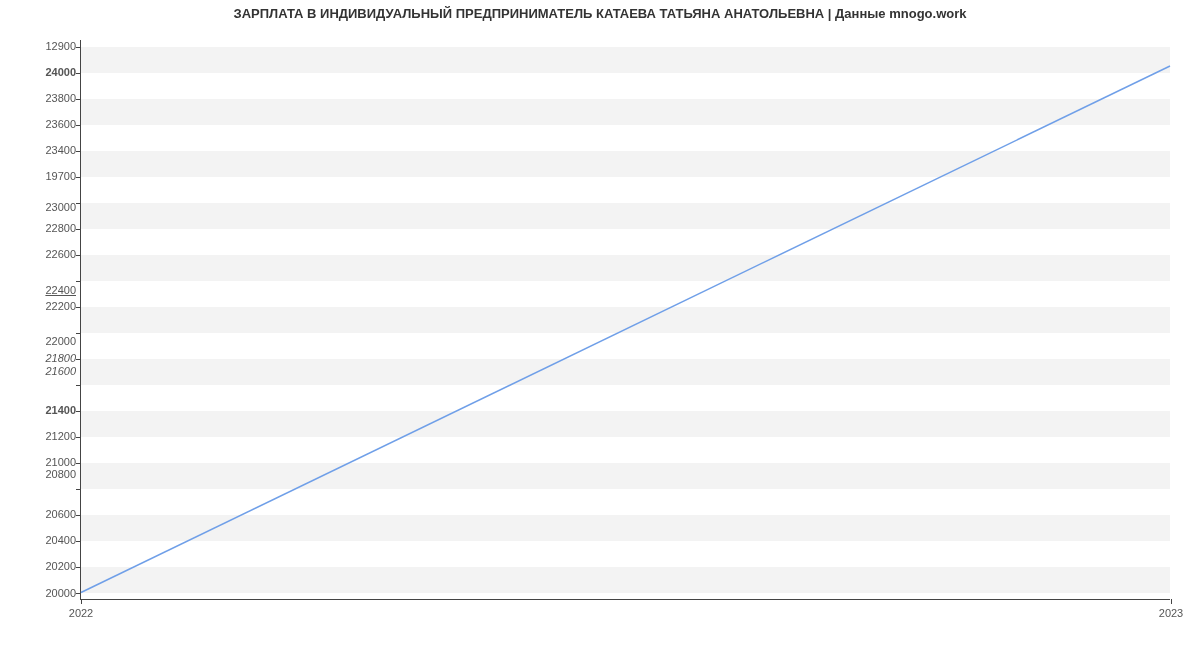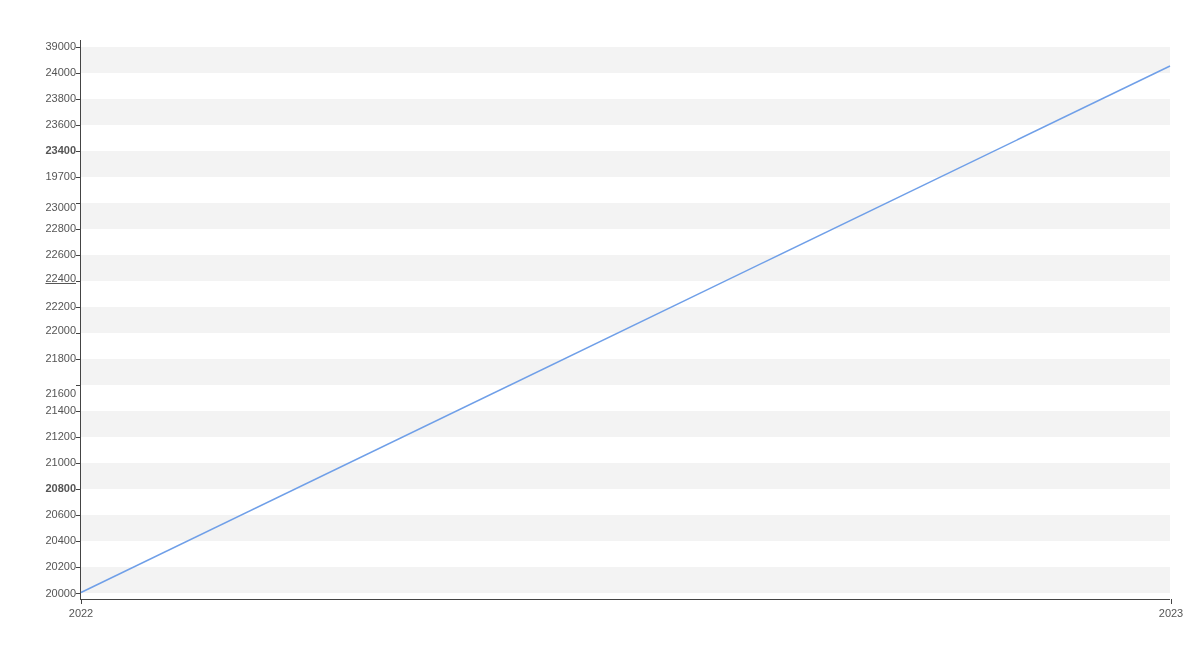--- a/index.html
+++ b/index.html
@@ -73,20 +73,21 @@
     position: absolute;
     left: 0; top: 0;
     width: 100%; height: 100%;
     overflow: visible;
   }
 </style>
 </head>
 <body>
 
 <div class="chart-wrap">
+  <div class="title">ЗАРПЛАТА В ИНДИВИДУАЛЬНЫЙ ПРЕДПРИНИМАТЕЛЬ КАТАЕВА ТАТЬЯНА АНАТОЛЬЕВНА | Данные mnogo.work</div>
   <div class="plot-area" id="plot">
       <div class="grid-band" style="top: 6.51163px; height: 26.0465px;"></div>
       <div class="grid-band" style="top: 58.6047px; height: 26.0465px;"></div>
       <div class="grid-band" style="top: 110.698px; height: 26.0465px;"></div>
       <div class="grid-band" style="top: 162.791px; height: 26.0465px;"></div>
       <div class="grid-band" style="top: 214.884px; height: 26.0465px;"></div>
       <div class="grid-band" style="top: 266.977px; height: 26.0465px;"></div>
       <div class="grid-band" style="top: 319.07px; height: 26.0465px;"></div>
       <div class="grid-band" style="top: 371.163px; height: 26.0465px;"></div>
       <div class="grid-band" style="top: 423.256px; height: 26.0465px;"></div>
@@ -96,54 +97,54 @@
         <path d="M0 553.4883720930233 L1090 26.046511627906966 " fill="none" stroke="#6f9fe8" stroke-width="1.5"></path>
       </svg>
   <div class="y-tick" style="bottom: 6.51163px;">20000</div>
       <div class="y-tick-mark" style="top: 553.488px;"></div>
       <div class="y-tick" style="bottom: 32.5581px;">20200</div>
       <div class="y-tick-mark" style="top: 527.442px;"></div>
       <div class="y-tick" style="bottom: 58.6047px;">20400</div>
       <div class="y-tick-mark" style="top: 501.395px;"></div>
       <div class="y-tick" style="bottom: 84.6512px;">20600</div>
       <div class="y-tick-mark" style="top: 475.349px;"></div>
-      <div class="y-tick" style="bottom: 111px; font-weight: bold;">20800</div>
+      <div class="y-tick" style="bottom: 125px;">20800</div>
       <div class="y-tick-mark" style="top: 449.302px;"></div>
       <div class="y-tick" style="bottom: 136.744px;">21000</div>
       <div class="y-tick-mark" style="top: 423.256px;"></div>
       <div class="y-tick" style="bottom: 162.791px;">21200</div>
       <div class="y-tick-mark" style="top: 397.209px;"></div>
-      <div class="y-tick" style="bottom: 188.837px;">21400</div>
+      <div class="y-tick" style="bottom: 188.837px; font-weight: bold;">21400</div>
       <div class="y-tick-mark" style="top: 371.163px;"></div>
-      <div class="y-tick" style="bottom: 206px;">21600</div>
+      <div class="y-tick" style="bottom: 228px; font-style: italic;">21600</div>
       <div class="y-tick-mark" style="top: 345.116px;"></div>
-      <div class="y-tick" style="bottom: 240.93px;">21800</div>
+      <div class="y-tick" style="bottom: 240.93px; font-style: italic;">21800</div>
       <div class="y-tick-mark" style="top: 319.07px;"></div>
-      <div class="y-tick" style="bottom: 269px;">22000</div>
+      <div class="y-tick" style="bottom: 258px;">22000</div>
       <div class="y-tick-mark" style="top: 293.023px;"></div>
       <div class="y-tick" style="bottom: 293.023px;">22200</div>
       <div class="y-tick-mark" style="top: 266.977px;"></div>
-      <div class="y-tick" style="bottom: 321px; text-decoration: underline;">22400</div>
+      <div class="y-tick" style="bottom: 309px; text-decoration: underline;">22400</div>
       <div class="y-tick-mark" style="top: 240.93px;"></div>
       <div class="y-tick" style="bottom: 345.116px;">22600</div>
       <div class="y-tick-mark" style="top: 214.884px;"></div>
       <div class="y-tick" style="bottom: 371.163px;">22800</div>
       <div class="y-tick-mark" style="top: 188.837px;"></div>
       <div class="y-tick" style="bottom: 392px;">23000</div>
       <div class="y-tick-mark" style="top: 162.791px;"></div>
       <div class="y-tick" style="bottom: 423.256px;">19700</div>
       <div class="y-tick-mark" style="top: 136.744px;"></div>
-      <div class="y-tick" style="bottom: 449.302px; font-weight: bold;">23400</div>
+      <div class="y-tick" style="bottom: 449.302px;">23400</div>
       <div class="y-tick-mark" style="top: 110.698px;"></div>
       <div class="y-tick" style="bottom: 475.349px;">23600</div>
       <div class="y-tick-mark" style="top: 84.6512px;"></div>
       <div class="y-tick" style="bottom: 501.395px;">23800</div>
       <div class="y-tick-mark" style="top: 58.6047px;"></div>
-      <div class="y-tick" style="bottom: 527.442px;">24000</div>
+      <div class="y-tick" style="bottom: 527.442px; font-weight: bold;">24000</div>
       <div class="y-tick-mark" style="top: 32.5581px;"></div>
-      <div class="y-tick" style="bottom: 553.488px;">39000</div>
+      <div class="y-tick" style="bottom: 553.488px;">12900</div>
       <div class="y-tick-mark" style="top: 6.51163px;"></div>
       <div class="x-tick" style="left: 0px;">2022</div>
       <div class="x-tick-mark" style="left: 0px;"></div>
       <div class="x-tick" style="left: 1090px;">2023</div>
       <div class="x-tick-mark" style="left: 1090px;"></div>
     </div>
 </div>
 
 </body></html>

